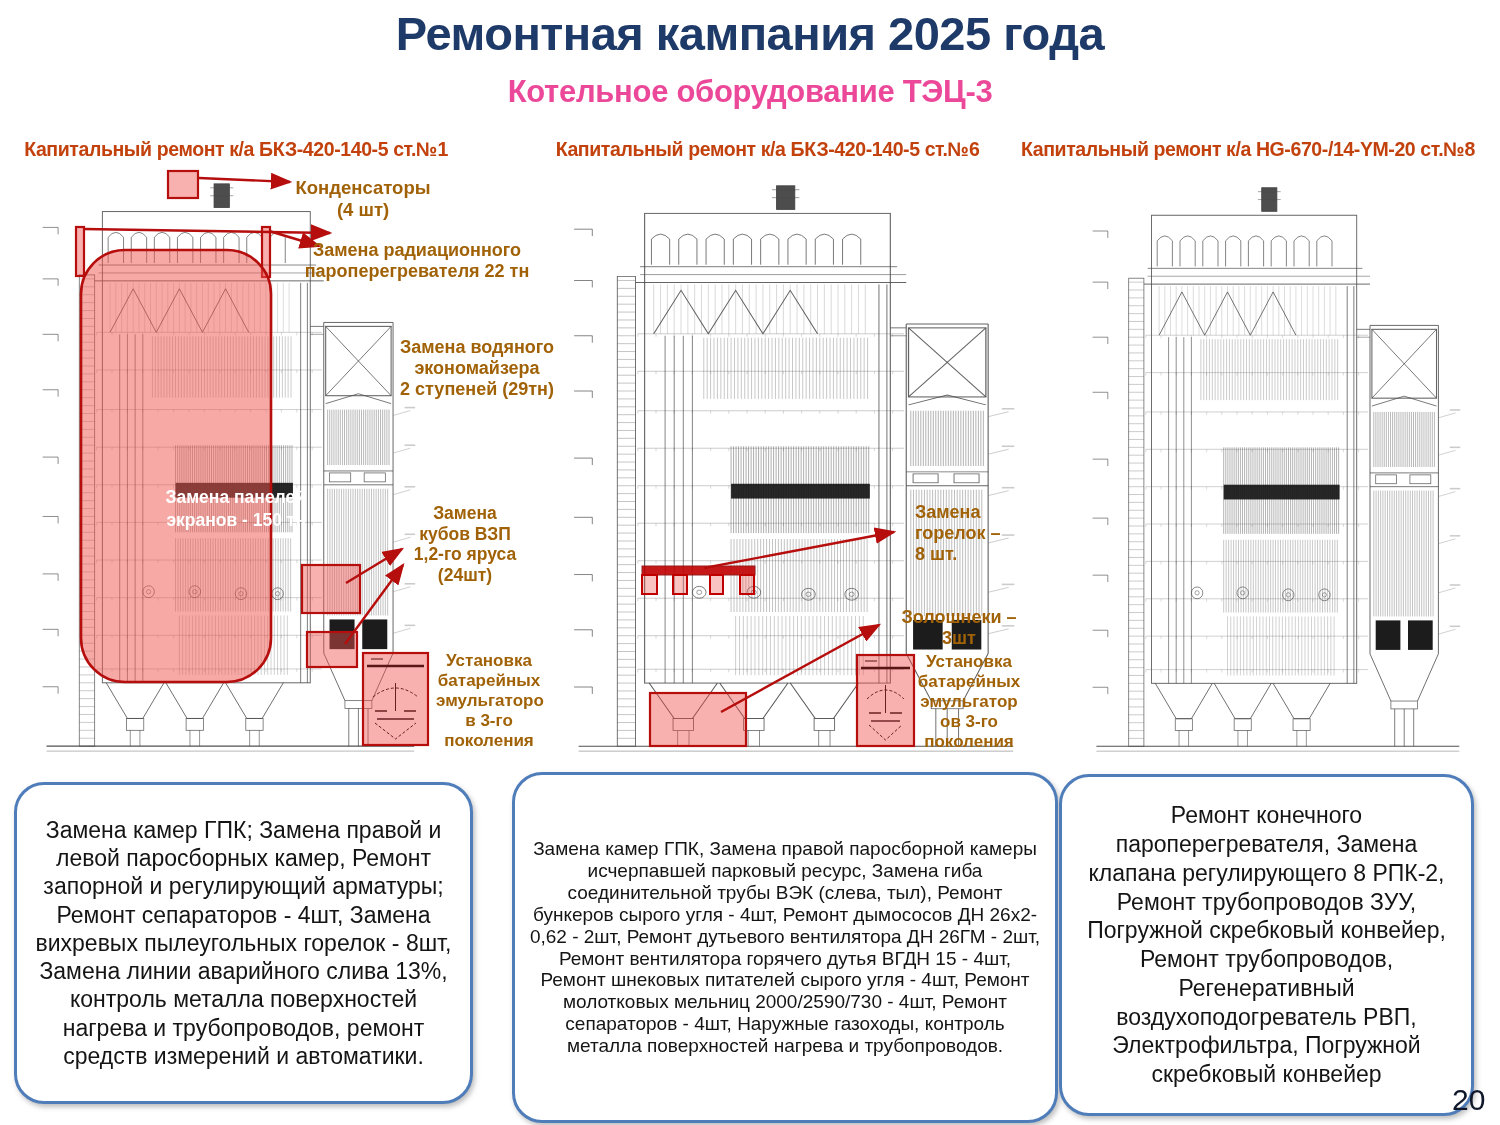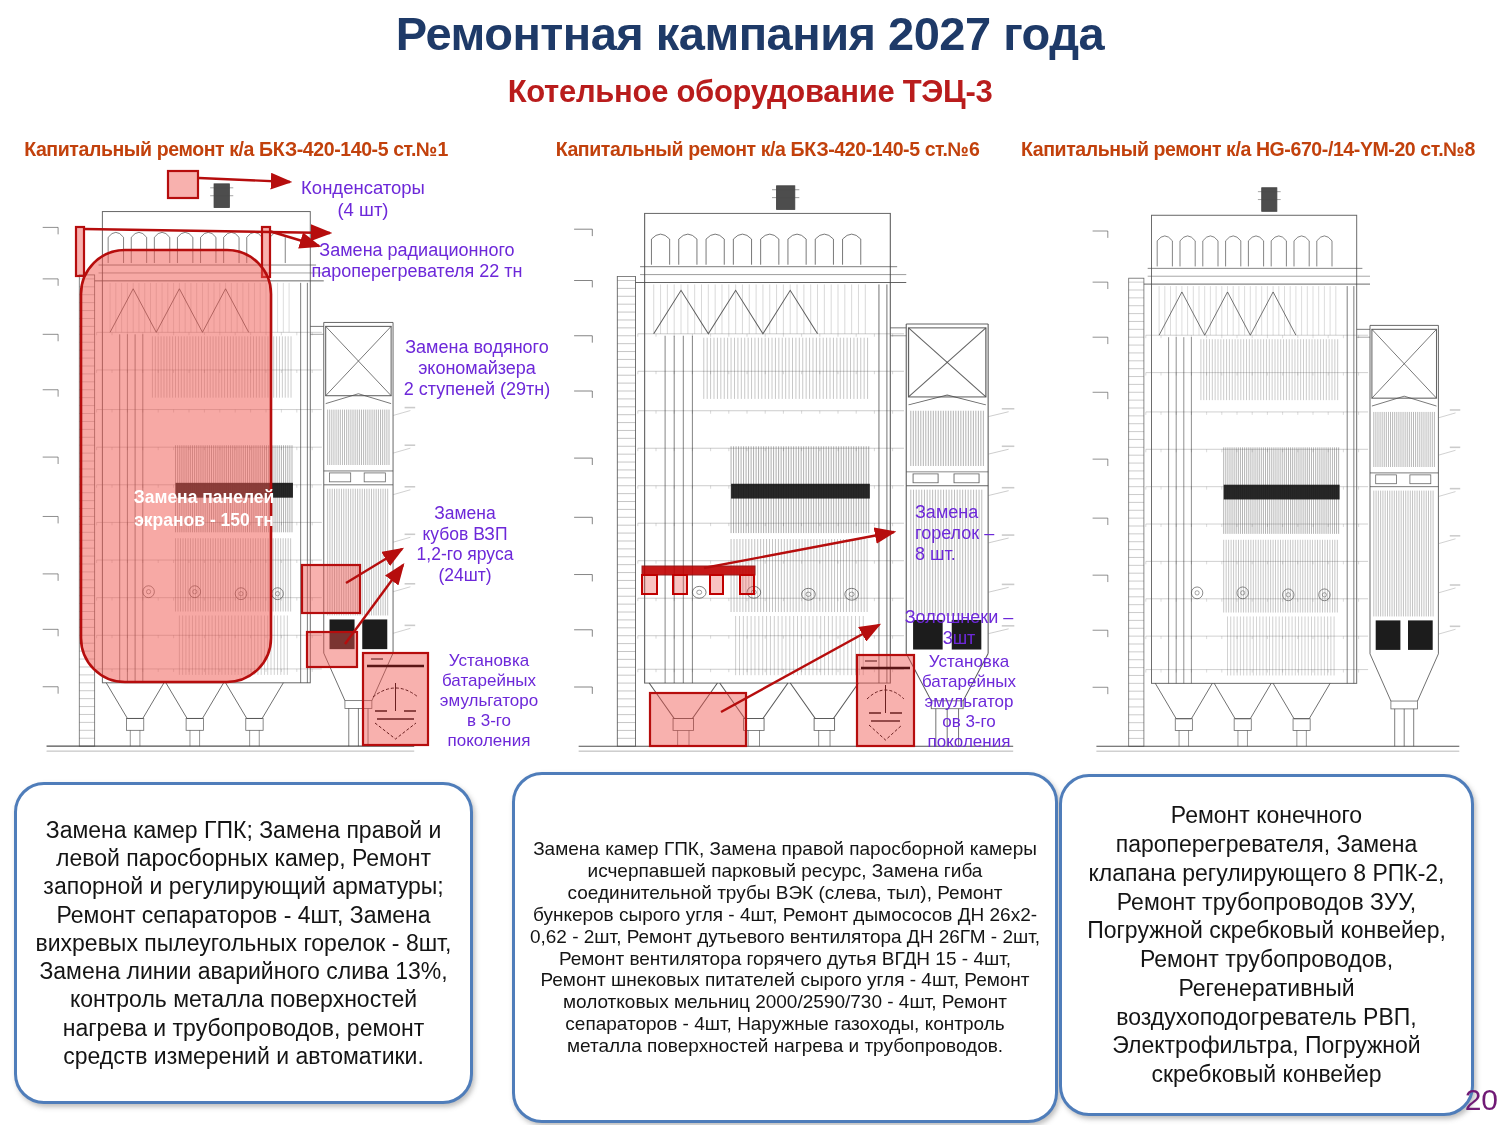--- a/index.html
+++ b/index.html
@@ -3,64 +3,64 @@
 <meta charset="utf-8">
 <style>
   html,body{margin:0;padding:0;background:#fff;}
   body{width:1500px;height:1125px;position:relative;overflow:hidden;
        font-family:"Liberation Sans",sans-serif;}
   .abs{position:absolute;}
   
   #slide-title{left:0;top:6px;width:1500px;text-align:center;
     font-size:47px;font-weight:bold;color:#1e3a68;letter-spacing:-0.5px;}
   #slide-subtitle{left:0;top:74px;width:1500px;text-align:center;
-    font-size:31px;font-weight:bold;color:#b91c1c;letter-spacing:-0.3px;}
+    font-size:31px;font-weight:bold;color:#ec4899;letter-spacing:-0.3px;}
   .col-header{top:138px;text-align:center;font-size:19.5px;font-weight:bold;
     color:#c2410c;letter-spacing:-0.4px;white-space:nowrap;}
   #col-header-1{left:0;width:472px;}
   #col-header-2{left:505px;width:525px;}
   #col-header-3{left:1000px;width:496px;}
   
   .diagram{background:#fff;}
   #diagram-1{left:35px;top:168px;width:385px;height:594px;}
   #diagram-2{left:565px;top:170px;width:455px;height:592px;}
   #diagram-3{left:1085px;top:172px;width:380px;height:590px;}
   #annotation-layer{left:0;top:0;width:1500px;height:1125px;pointer-events:none;}
   
-  .red-label{color:#6d28d9;font-weight:normal;white-space:pre-line;
+  .red-label{color:#a16207;font-weight:bold;white-space:pre-line;
     line-height:1.18;text-align:center;}
   #label-condensers{left:293px;top:177px;width:140px;font-size:18.5px;}
   #label-radiation{left:303px;top:240px;width:228px;font-size:18px;}
   #label-economizer{left:398px;top:337px;width:158px;font-size:18px;}
   #label-screen-panels{left:102px;top:486px;width:204px;font-size:17.5px;
-    color:#fff;text-align:center;line-height:1.3;font-weight:bold;white-space:pre-line;}
+    color:#fff;text-align:right;line-height:1.3;font-weight:bold;white-space:pre-line;}
   #label-vzp{left:410px;top:503px;width:110px;font-size:17.5px;}
   #label-emulsifiers-1{left:436px;top:651px;width:106px;font-size:17px;}
   #label-burners{left:915px;top:502px;width:110px;font-size:18px;text-align:left;}
   #label-ash-augers{left:894px;top:607px;width:130px;font-size:18px;text-align:center;}
   #label-emulsifiers-2{left:917px;top:652px;width:104px;font-size:17px;}
   
   .summary-box{background:#fff;border:3.5px solid #4f7dba;border-radius:30px;
     box-shadow:2px 3px 5px rgba(110,110,110,.45);
     display:flex;align-items:center;justify-content:center;
     color:#141414;text-align:center;}
   .summary-box p{margin:0;padding:6px 14px;}
   #summary-1{left:14px;top:782px;width:453px;height:316px;
     font-size:23px;line-height:1.23;}
   #summary-2{left:512px;top:772px;width:540px;height:345px;
     font-size:19px;line-height:1.155;}
   #summary-3{left:1059px;top:774px;width:409px;height:336px;
     font-size:23px;line-height:1.25;}
-  #page-number{left:1452px;top:1083px;width:46px;text-align:right;
-    font-size:30px;color:#701a75;}
+  #page-number{left:1452px;top:1083px;width:46px;text-align:left;
+    font-size:30px;color:#0f172a;}
 </style>
 </head>
 <body>
 
-<div class="abs" id="slide-title">Ремонтная кампания 2027 года</div>
+<div class="abs" id="slide-title">Ремонтная кампания 2025 года</div>
 <div class="abs" id="slide-subtitle">Котельное оборудование ТЭЦ-3</div>
 <div class="abs col-header" id="col-header-1">Капитальный ремонт к/а БКЗ-420-140-5 ст.№1</div>
 <div class="abs col-header" id="col-header-2">Капитальный ремонт к/а БКЗ-420-140-5 ст.№6</div>
 <div class="abs col-header" id="col-header-3">Капитальный ремонт к/а HG-670-/14-YM-20 ст.№8</div>
 
 <svg class="abs diagram" id="diagram-1" viewBox="0 0 400 600" preserveAspectRatio="none">
     <line x1="12" y1="584" x2="394" y2="584" stroke="#333" stroke-width="1.1" opacity="0.85"></line>
     <line x1="12" y1="589" x2="394" y2="589" stroke="#555" stroke-width="0.5" opacity="0.85"></line>
     <path d="M8 60 h16 v7" stroke-width="0.8" stroke="#555" fill="none" opacity="0.85"></path>
     <path d="M8 112 h16 v7" stroke-width="0.8" stroke="#555" fill="none" opacity="0.85"></path>

